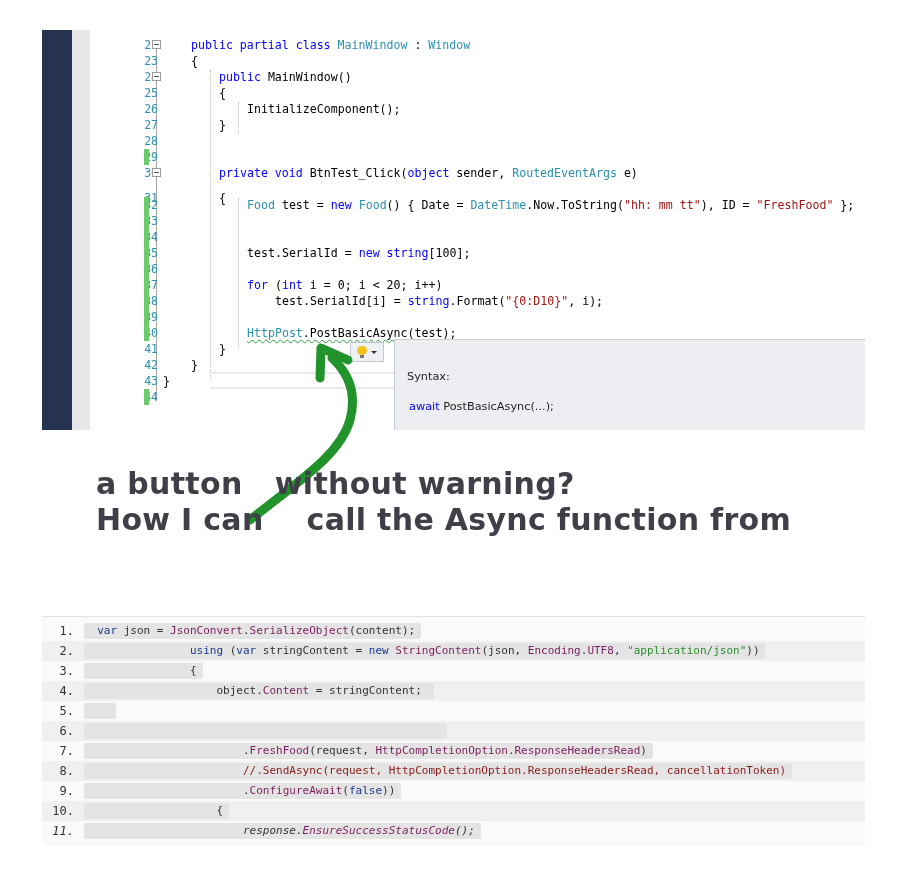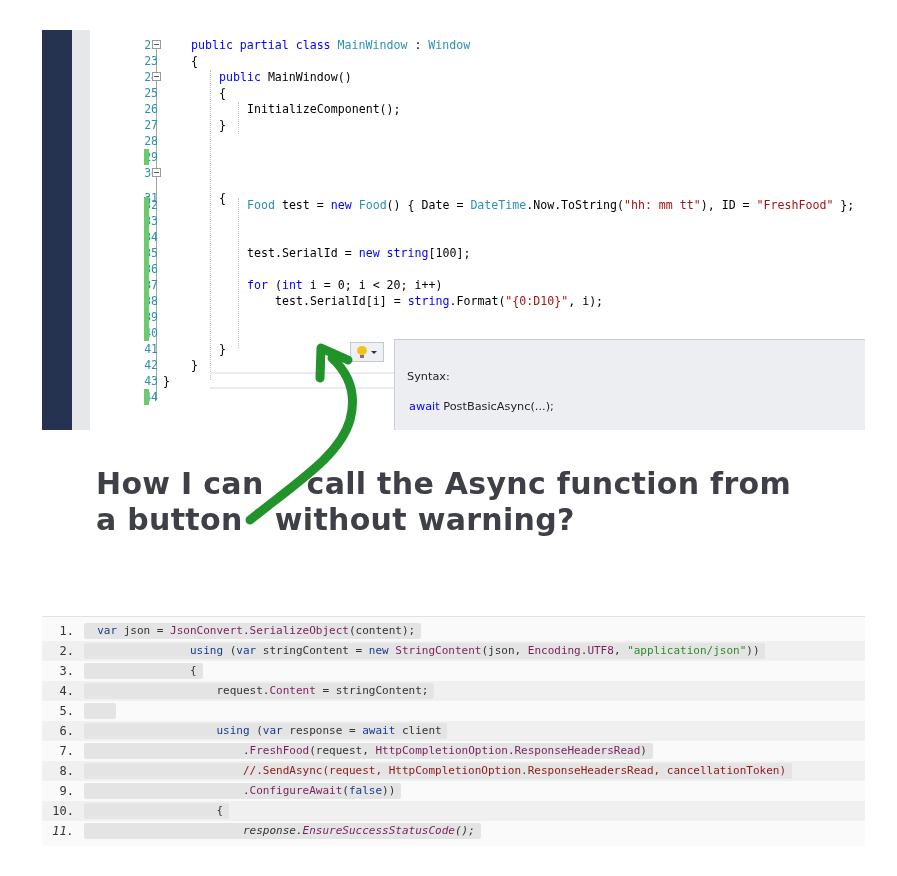--- a/index.html
+++ b/index.html
@@ -119,31 +119,31 @@
 
     <div class="curline" style="top:342px;"></div>
   <div class="code-line" style="top: 7px;"><span class="ln">22</span><span class="fold"></span><span class="txt" style="left:101px"><span class="kw">public partial class </span><span class="ty">MainWindow</span><span class=""> : </span><span class="ty">Window</span></span></div>
       <div class="code-line" style="top: 23px;"><span class="ln">23</span><span class="txt" style="left:101px"><span class="">{</span></span></div>
       <div class="code-line" style="top: 39px;"><span class="ln">24</span><span class="fold"></span><span class="txt" style="left:129px"><span class="kw">public </span><span class="">MainWindow()</span></span></div>
       <div class="code-line" style="top: 55px;"><span class="ln">25</span><span class="txt" style="left:129px"><span class="">{</span></span></div>
       <div class="code-line" style="top: 71px;"><span class="ln">26</span><span class="txt" style="left:157px"><span class="">InitializeComponent();</span></span></div>
       <div class="code-line" style="top: 87px;"><span class="ln">27</span><span class="txt" style="left:129px"><span class="">}</span></span></div>
       <div class="code-line" style="top: 103px;"><span class="ln">28</span></div>
       <div class="code-line" style="top: 119px;"><span class="ln">29</span><span class="chg"></span></div>
-      <div class="code-line" style="top: 135px;"><span class="ln">30</span><span class="fold"></span></div>
+      <div class="code-line" style="top: 135px;"><span class="ln">30</span><span class="fold"></span><span class="txt" style="left:129px"><span class="kw">private void </span><span class="">BtnTest_Click(</span><span class="kw">object</span><span class=""> sender, </span><span class="ty">RoutedEventArgs</span><span class=""> e)</span></span></div>
       <div class="code-line" style="top: 151px; margin-top: 9px;"><span class="ln">31</span><span class="txt" style="left:129px"><span class="">{</span></span></div>
       <div class="code-line" style="top: 167px;"><span class="ln">32</span><span class="chg"></span><span class="txt" style="left:157px"><span class="ty">Food</span><span class=""> test = </span><span class="kw">new </span><span class="ty">Food</span><span class="">() { Date = </span><span class="ty">DateTime</span><span class="">.Now.ToString(</span><span class="str">"hh: mm tt"</span><span class="">), ID = </span><span class="str">"FreshFood"</span><span class=""> };</span></span></div>
       <div class="code-line" style="top: 183px;"><span class="ln">33</span><span class="chg"></span></div>
       <div class="code-line" style="top: 199px;"><span class="ln">34</span><span class="chg"></span></div>
       <div class="code-line" style="top: 215px;"><span class="ln">35</span><span class="chg"></span><span class="txt" style="left:157px"><span class="">test.SerialId = </span><span class="kw">new </span><span class="kw">string</span><span class="">[100];</span></span></div>
       <div class="code-line" style="top: 231px;"><span class="ln">36</span><span class="chg"></span></div>
       <div class="code-line" style="top: 247px;"><span class="ln">37</span><span class="chg"></span><span class="txt" style="left:157px"><span class="kw">for </span><span class="">(</span><span class="kw">int</span><span class=""> i = 0; i &lt; 20; i++)</span></span></div>
       <div class="code-line" style="top: 263px;"><span class="ln">38</span><span class="chg"></span><span class="txt" style="left:185px"><span class="">test.SerialId[i] = </span><span class="kw">string</span><span class="">.Format(</span><span class="str">"{0:D10}"</span><span class="">, i);</span></span></div>
       <div class="code-line" style="top: 279px;"><span class="ln">39</span><span class="chg"></span></div>
-      <div class="code-line" style="top: 295px;"><span class="ln">40</span><span class="chg"></span></div>
+      <div class="code-line" style="top: 295px;"><span class="ln">40</span><span class="chg"></span><span class="txt" style="left:157px"><span class="squiggle"><span class="ty">HttpPost</span><span class="">.PostBasicAsync(test);</span></span></span></div>
       <div class="code-line" style="top: 311px;"><span class="ln">41</span><span class="txt" style="left:129px"><span class="">}</span></span></div>
       <div class="code-line" style="top: 327px;"><span class="ln">42</span><span class="txt" style="left:101px"><span class="">}</span></span></div>
       <div class="code-line" style="top: 343px;"><span class="ln">43</span><span class="txt" style="left:73px"><span class="">}</span></span></div>
       <div class="code-line" style="top: 359px;"><span class="ln">44</span><span class="chg"></span></div>
     </div>
 
   <div class="bulb">
     <span class="b"></span>
     <span class="caret"></span>
   </div>
@@ -155,22 +155,22 @@
     </div>
   </div>
 </div>
 
 <svg class="arrow" viewBox="0 0 897 876">
   <path d="M250 520 C 300 480, 340 455, 350 420 C 358 390, 345 370, 332 358" fill="none" stroke="#22922b" stroke-width="9" stroke-linecap="round"></path>
   <path d="M321 348 L 320 378 M 321 348 L 348 360" fill="none" stroke="#22922b" stroke-width="9" stroke-linecap="round" stroke-linejoin="round"></path>
 </svg>
 
 <div class="headline">
+  <span class="row">a button   without warning?</span>
   <span class="row">How I can    call the Async function from</span>
-  <span class="row">a button   without warning?</span>
 </div>
 
 <div class="snippet" id="snippet">
     <div class="srow" style="top: 4px;">
       <span class="num">1.</span>
       <span class="pill" style="width:337px"></span>
       <span class="stxt">  <span class="s-kw">var</span><span class="s-id"> json = </span><span class="s-mb">JsonConvert</span><span class="s-id">.</span><span class="s-mb">SerializeObject</span><span class="s-id">(content);</span></span>
     </div>
     <div class="srow alt" style="top: 24px;">
       <span class="num">2.</span>
@@ -178,31 +178,30 @@
       <span class="stxt">                <span class="s-kw">using</span><span class="s-id"> (</span><span class="s-kw">var</span><span class="s-id"> stringContent = </span><span class="s-kw">new</span><span class="s-id"> </span><span class="s-mb">StringContent</span><span class="s-id">(json, </span><span class="s-mb">Encoding</span><span class="s-id">.</span><span class="s-mb">UTF8</span><span class="s-id">, </span><span class="s-str">"application/json"</span><span class="s-id">))</span></span>
     </div>
     <div class="srow" style="top: 44px;">
       <span class="num">3.</span>
       <span class="pill" style="width:118.54px"></span>
       <span class="stxt">                <span class="s-id">{</span></span>
     </div>
     <div class="srow alt" style="top: 64px;">
       <span class="num">4.</span>
       <span class="pill" style="width:350.24px"></span>
-      <span class="stxt">                    <span class="s-id">request.</span><span class="s-mb">Content</span><span class="s-id"> = stringContent;</span></span>
+      <span class="stxt">                    <span class="s-id">object.</span><span class="s-mb">Content</span><span class="s-id"> = stringContent;</span></span>
     </div>
     <div class="srow" style="top: 84px;">
       <span class="num">5.</span>
       <span class="pill" style="width:32.480000000000004px"></span>
       <span class="stxt"><span class="s-id">    </span></span>
     </div>
     <div class="srow alt" style="top: 104px;">
       <span class="num">6.</span>
       <span class="pill" style="width:363.48px"></span>
-      <span class="stxt">                    <span class="s-kw">using</span><span class="s-id"> (</span><span class="s-kw">var</span><span class="s-id"> response = </span><span class="s-kw">await</span><span class="s-id"> client</span></span>
     </div>
     <div class="srow" style="top: 124px;">
       <span class="num">7.</span>
       <span class="pill" style="width:568.7px"></span>
       <span class="stxt">                        <span class="s-id">.</span><span class="s-mb">FreshFood</span><span class="s-id">(request, </span><span class="s-mb">HttpCompletionOption</span><span class="s-id">.</span><span class="s-mb">ResponseHeadersRead</span><span class="s-id">)</span></span>
     </div>
     <div class="srow alt" style="top: 144px;">
       <span class="num">8.</span>
       <span class="pill" style="width:707.72px"></span>
       <span class="stxt">                        <span class="s-cm">//.SendAsync(request, HttpCompletionOption.ResponseHeadersRead, cancellationToken)</span></span>

